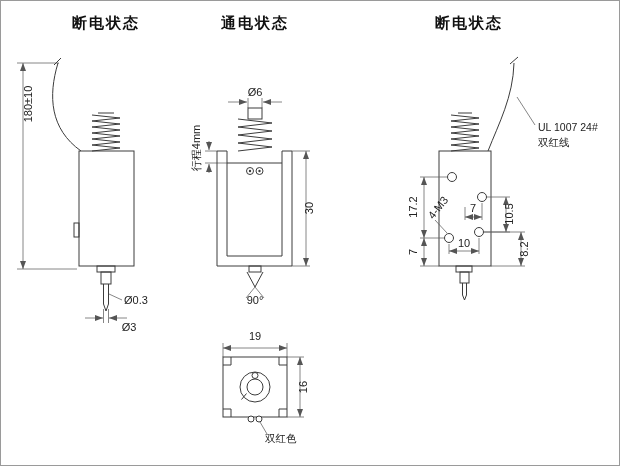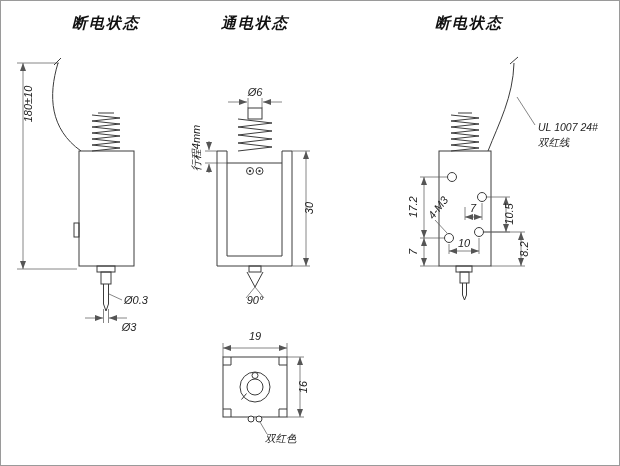--- a/index.html
+++ b/index.html
@@ -1,20 +1,19 @@
 <!DOCTYPE html>
 <html><head>
 <meta charset="utf-8">
 <style>
   html,body{margin:0;padding:0;background:#e9e9e9;}
   .canvas{
     width:620px;height:466px;background:#ffffff;position:relative;
     border:1px solid #9a9a9a;box-sizing:border-box;overflow:hidden;
     font-family:"Liberation Sans",sans-serif;
-    font-style:italic;
   }
   svg{display:block;}
   .t-title{font-family:"Liberation Sans",sans-serif;font-size:15px;font-weight:bold;letter-spacing:2px;fill:#111;}
   .t-dim{font-family:"Liberation Sans",sans-serif;font-size:11px;fill:#222;}
   .t-small{font-family:"Liberation Sans",sans-serif;font-size:10.5px;fill:#222;}
   .s-main{stroke:#3c3c3c;stroke-width:1;fill:none;}
   .s-dim{stroke:#5e5e5e;stroke-width:0.75;fill:none;}
   .hole{fill:#ffffff;stroke:#3c3c3c;stroke-width:1;}
   .dot{fill:#3c3c3c;stroke:none;}
 </style>

